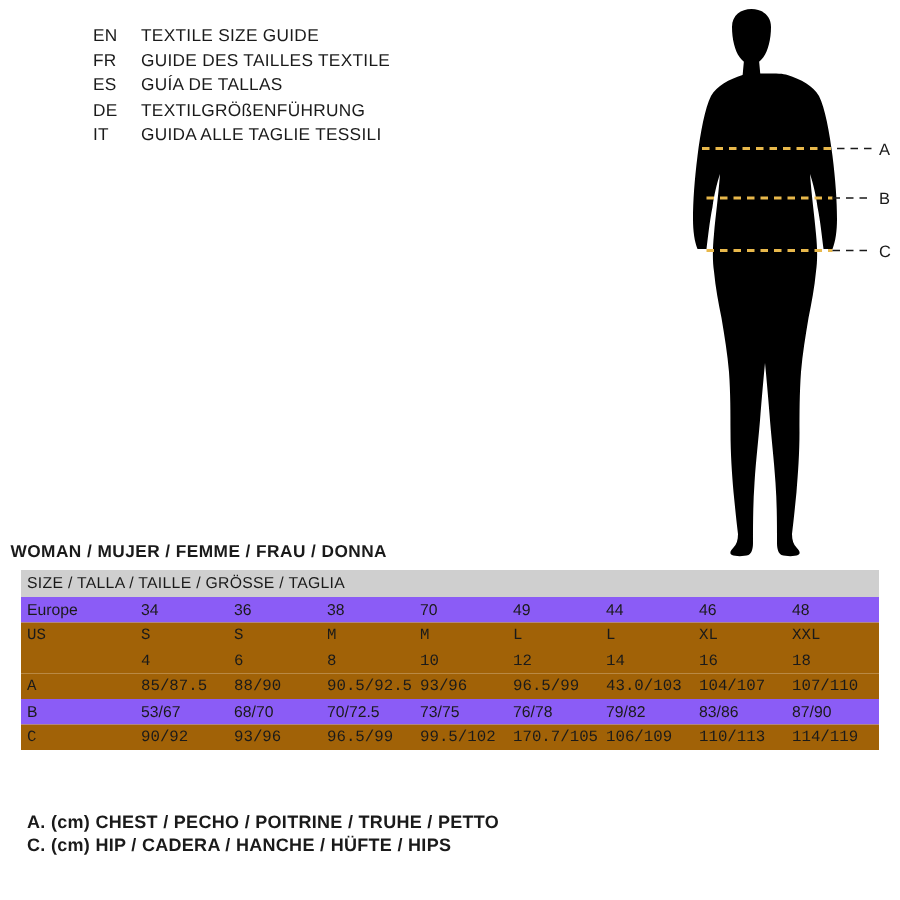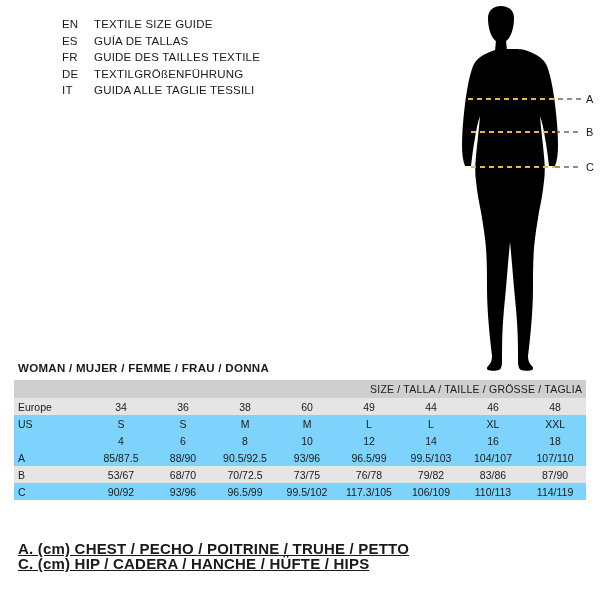--- a/index.html
+++ b/index.html
@@ -58,21 +58,21 @@
     height: 370px;
   }
   .figure-wrap svg {
     display: block;
   }
 
   
   .section-title {
     position: absolute;
     top: 362px;
-    left: 18px;
+    left: 7px;
     font-size: 11.5px;
     font-weight: bold;
     letter-spacing: 0.3px;
     color: #1a1a1a;
   }
 
   
   .table-wrap {
     position: absolute;
     top: 380px;
@@ -88,79 +88,78 @@
   table.size-table td {
     height: 17px;
     padding: 0 4px;
     vertical-align: middle;
     color: #1a1a1a;
   }
   tr.head-row td {
     background: #cfcfcf;
     font-size: 10.5px;
     letter-spacing: 0.2px;
-    text-align: right;
+    text-align: left;
     height: 18px;
   }
   tr.band td {
-    background: #7dd3fc;
+    background: #a16207;
+    font-family: Liberation Mono, monospace;
   }
   tr.plain td {
-    background: #e5e5e5;
+    background: #8b5cf6;
   }
   td.label-col {
     text-align: left;
     width: 76px;
   }
   td.val {
-    text-align: center;
   }
 
   
   .legend {
     position: absolute;
     top: 541px;
     left: 18px;
     width: 560px;
   }
   .legend-row {
-    font-size: 15px;
+    font-size: 12px;
     font-weight: bold;
     line-height: 15px;
     height: 15px;
     letter-spacing: 0.2px;
     color: #1a1a1a;
     white-space: nowrap;
-    text-decoration: underline;
   }
 
   
   .marker-letter {
     font-family: "Liberation Sans", sans-serif;
     font-size: 11px;
     fill: #1a1a1a;
   }
 </style>
 </head>
 <body>
 
 <div id="page">
 
   <div class="lang-block">
     <div class="lang-row">
       <span class="lang-code">EN</span>
       <span class="lang-text">TEXTILE SIZE GUIDE</span>
     </div>
     <div class="lang-row">
+      <span class="lang-code">FR</span>
+      <span class="lang-text">GUIDE DES TAILLES TEXTILE</span>
+    </div>
+    <div class="lang-row">
       <span class="lang-code">ES</span>
       <span class="lang-text">GUÍA DE TALLAS</span>
-    </div>
-    <div class="lang-row">
-      <span class="lang-code">FR</span>
-      <span class="lang-text">GUIDE DES TAILLES TEXTILE</span>
     </div>
     <div class="lang-row">
       <span class="lang-code">DE</span>
       <span class="lang-text">TEXTILGRÖßENFÜHRUNG</span>
     </div>
     <div class="lang-row">
       <span class="lang-code">IT</span>
       <span class="lang-text">GUIDA ALLE TAGLIE TESSILI</span>
     </div>
   </div>
@@ -265,21 +264,21 @@
       </colgroup>
       <tbody>
         <tr class="head-row">
           <td colspan="9">SIZE / TALLA / TAILLE / GRÖSSE / TAGLIA</td>
         </tr>
         <tr class="plain">
           <td class="label-col">Europe</td>
           <td class="val">34</td>
           <td class="val">36</td>
           <td class="val">38</td>
-          <td class="val">60</td>
+          <td class="val">70</td>
           <td class="val">49</td>
           <td class="val">44</td>
           <td class="val">46</td>
           <td class="val">48</td>
         </tr>
         <tr class="band">
           <td class="label-col">US</td>
           <td class="val">S</td>
           <td class="val">S</td>
           <td class="val">M</td>
@@ -300,42 +299,42 @@
           <td class="val">16</td>
           <td class="val">18</td>
         </tr>
         <tr class="band">
           <td class="label-col">A</td>
           <td class="val">85/87.5</td>
           <td class="val">88/90</td>
           <td class="val">90.5/92.5</td>
           <td class="val">93/96</td>
           <td class="val">96.5/99</td>
-          <td class="val">99.5/103</td>
+          <td class="val">43.0/103</td>
           <td class="val">104/107</td>
           <td class="val">107/110</td>
         </tr>
         <tr class="plain">
           <td class="label-col">B</td>
           <td class="val">53/67</td>
           <td class="val">68/70</td>
           <td class="val">70/72.5</td>
           <td class="val">73/75</td>
           <td class="val">76/78</td>
           <td class="val">79/82</td>
           <td class="val">83/86</td>
           <td class="val">87/90</td>
         </tr>
         <tr class="band">
           <td class="label-col">C</td>
           <td class="val">90/92</td>
           <td class="val">93/96</td>
           <td class="val">96.5/99</td>
           <td class="val">99.5/102</td>
-          <td class="val">117.3/105</td>
+          <td class="val">170.7/105</td>
           <td class="val">106/109</td>
           <td class="val">110/113</td>
           <td class="val">114/119</td>
         </tr>
       </tbody>
     </table>
   </div>
 
   <div class="legend">
     <div class="legend-row">A. (cm) CHEST / PECHO / POITRINE / TRUHE / PETTO</div>

